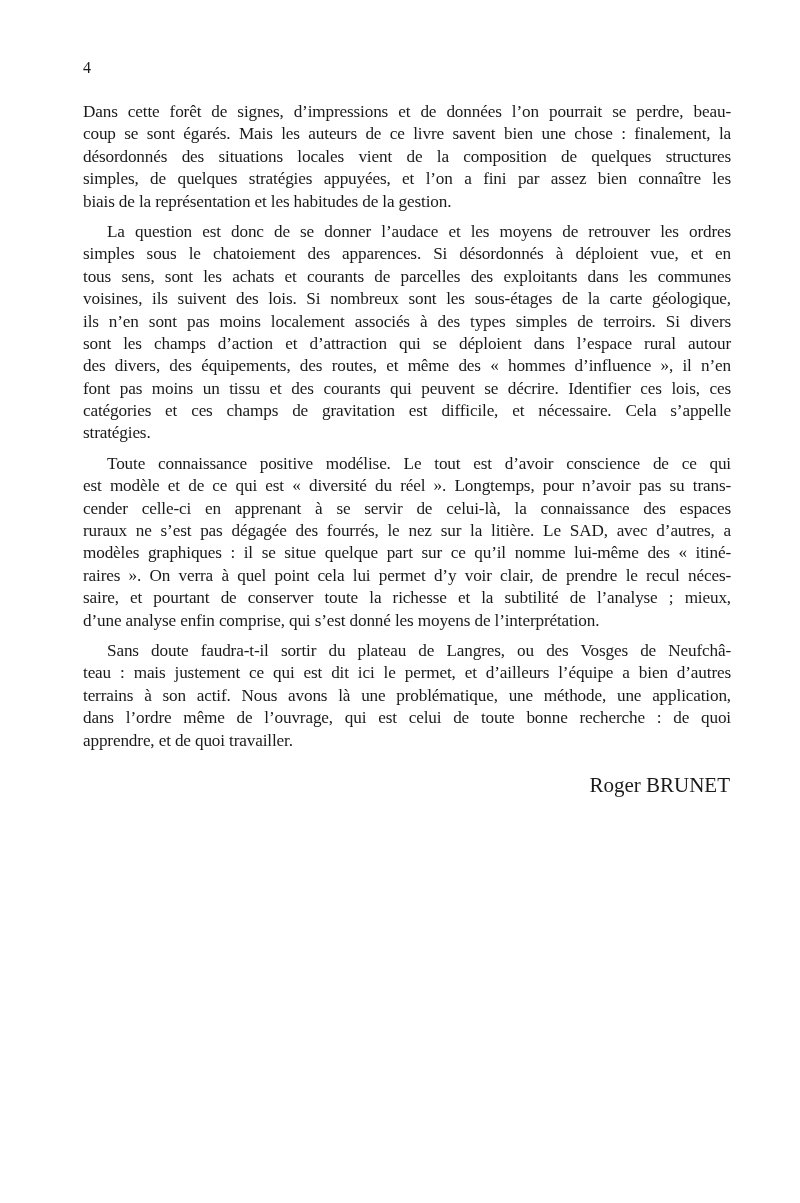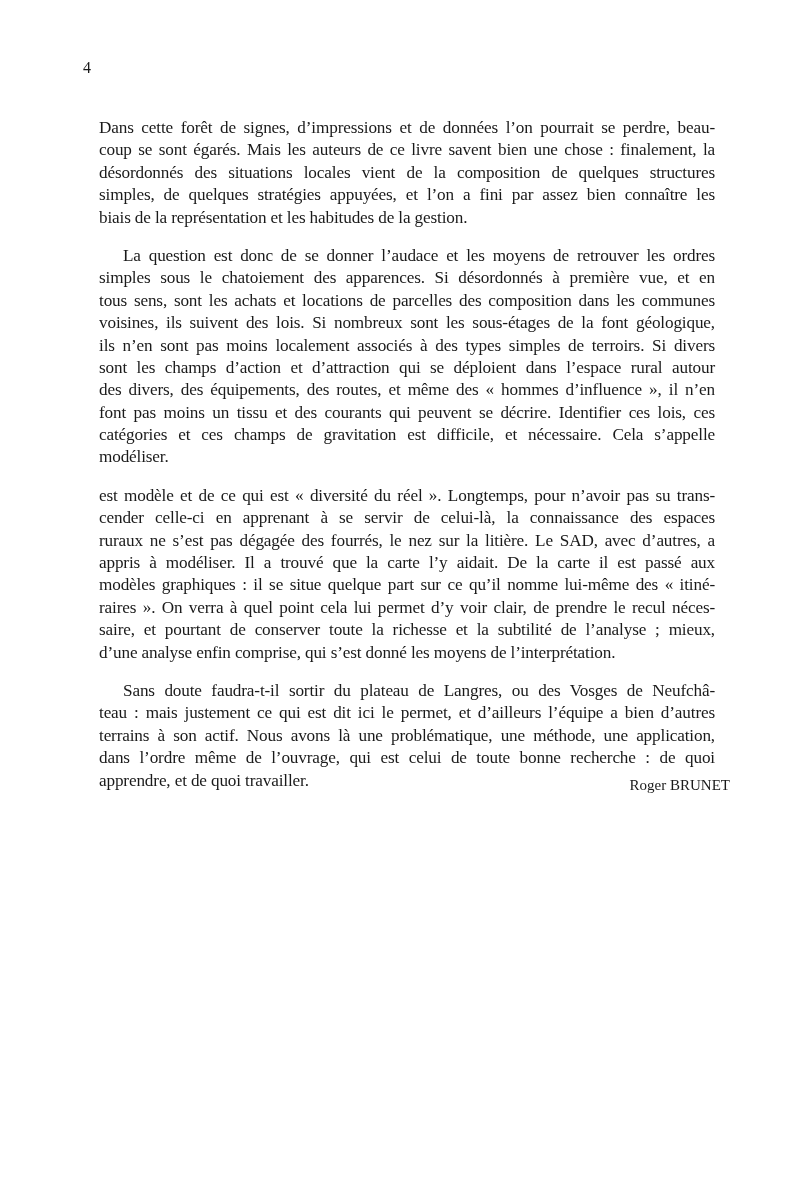--- a/index.html
+++ b/index.html
@@ -8,72 +8,72 @@
       font-family: "Liberation Serif", "DejaVu Serif", serif;
       color: #1a1a1a;
     }
     .page-number {
       position: absolute; left: 83px; top: 58px;
       font-size: 16px; line-height: 20px;
     }
     .body-text {
       position: absolute; left: 83px; width: 648px; top: 101px;
     }
-    .para { margin: 16px; }
+    .para { margin: 0; }
     .line {
       display: block;
       font-size: 17.2px;
       line-height: 22.4px;
       height: 22.4px;
       text-align: justify;
       text-align-last: justify;
       white-space: nowrap;
       letter-spacing: -0.15px;
     }
     .line.first { text-indent: 24px; }
     .line.last { text-align-last: left; }
     .para + .para { margin-top: 8px; }
     .signature {
       position: absolute; right: 70px; top: 774px;
-      font-size: 15px; line-height: 22px;
+      font-size: 21px; line-height: 22px;
     }
   </style>
 </head>
 <body>
 
 <div class="page-number">4</div>
 
 <div class="body-text">
 
   <p class="para">
     <span class="line">Dans cette forêt de signes, d’impressions et de données l’on pourrait se perdre, beau-</span>
     <span class="line">coup se sont égarés. Mais les auteurs de ce livre savent bien une chose : finalement, la</span>
     <span class="line">désordonnés des situations locales vient de la composition de quelques structures</span>
     <span class="line">simples, de quelques stratégies appuyées, et l’on a fini par assez bien connaître les</span>
     <span class="line last">biais de la représentation et les habitudes de la gestion.</span>
   </p>
 
   <p class="para">
     <span class="line first">La question est donc de se donner l’audace et les moyens de retrouver les ordres</span>
-    <span class="line">simples sous le chatoiement des apparences. Si désordonnés à première vue, et en</span>
-    <span class="line">tous sens, sont les achats et locations de parcelles des composition dans les communes</span>
-    <span class="line">voisines, ils suivent des lois. Si nombreux sont les sous-étages de la font géologique,</span>
+    <span class="line">simples sous le chatoiement des apparences. Si désordonnés à déploient vue, et en</span>
+    <span class="line">tous sens, sont les achats et courants de parcelles des exploitants dans les communes</span>
+    <span class="line">voisines, ils suivent des lois. Si nombreux sont les sous-étages de la carte géologique,</span>
     <span class="line">ils n’en sont pas moins localement associés à des types simples de terroirs. Si divers</span>
     <span class="line">sont les champs d’action et d’attraction qui se déploient dans l’espace rural autour</span>
     <span class="line">des divers, des équipements, des routes, et même des « hommes d’influence », il n’en</span>
     <span class="line">font pas moins un tissu et des courants qui peuvent se décrire. Identifier ces lois, ces</span>
     <span class="line">catégories et ces champs de gravitation est difficile, et nécessaire. Cela s’appelle</span>
-    <span class="line last">modéliser.</span>
+    <span class="line last">stratégies.</span>
   </p>
 
   <p class="para">
+    <span class="line first">Toute connaissance positive modélise. Le tout est d’avoir conscience de ce qui</span>
     <span class="line">est modèle et de ce qui est « diversité du réel ». Longtemps, pour n’avoir pas su trans-</span>
     <span class="line">cender celle-ci en apprenant à se servir de celui-là, la connaissance des espaces</span>
     <span class="line">ruraux ne s’est pas dégagée des fourrés, le nez sur la litière. Le SAD, avec d’autres, a</span>
-    <span class="line">appris à modéliser. Il a trouvé que la carte l’y aidait. De la carte il est passé aux</span>
     <span class="line">modèles graphiques : il se situe quelque part sur ce qu’il nomme lui-même des « itiné-</span>
     <span class="line">raires ». On verra à quel point cela lui permet d’y voir clair, de prendre le recul néces-</span>
     <span class="line">saire, et pourtant de conserver toute la richesse et la subtilité de l’analyse ; mieux,</span>
     <span class="line last">d’une analyse enfin comprise, qui s’est donné les moyens de l’interprétation.</span>
   </p>
 
   <p class="para">
     <span class="line first">Sans doute faudra-t-il sortir du plateau de Langres, ou des Vosges de Neufchâ-</span>
     <span class="line">teau : mais justement ce qui est dit ici le permet, et d’ailleurs l’équipe a bien d’autres</span>
     <span class="line">terrains à son actif. Nous avons là une problématique, une méthode, une application,</span>

